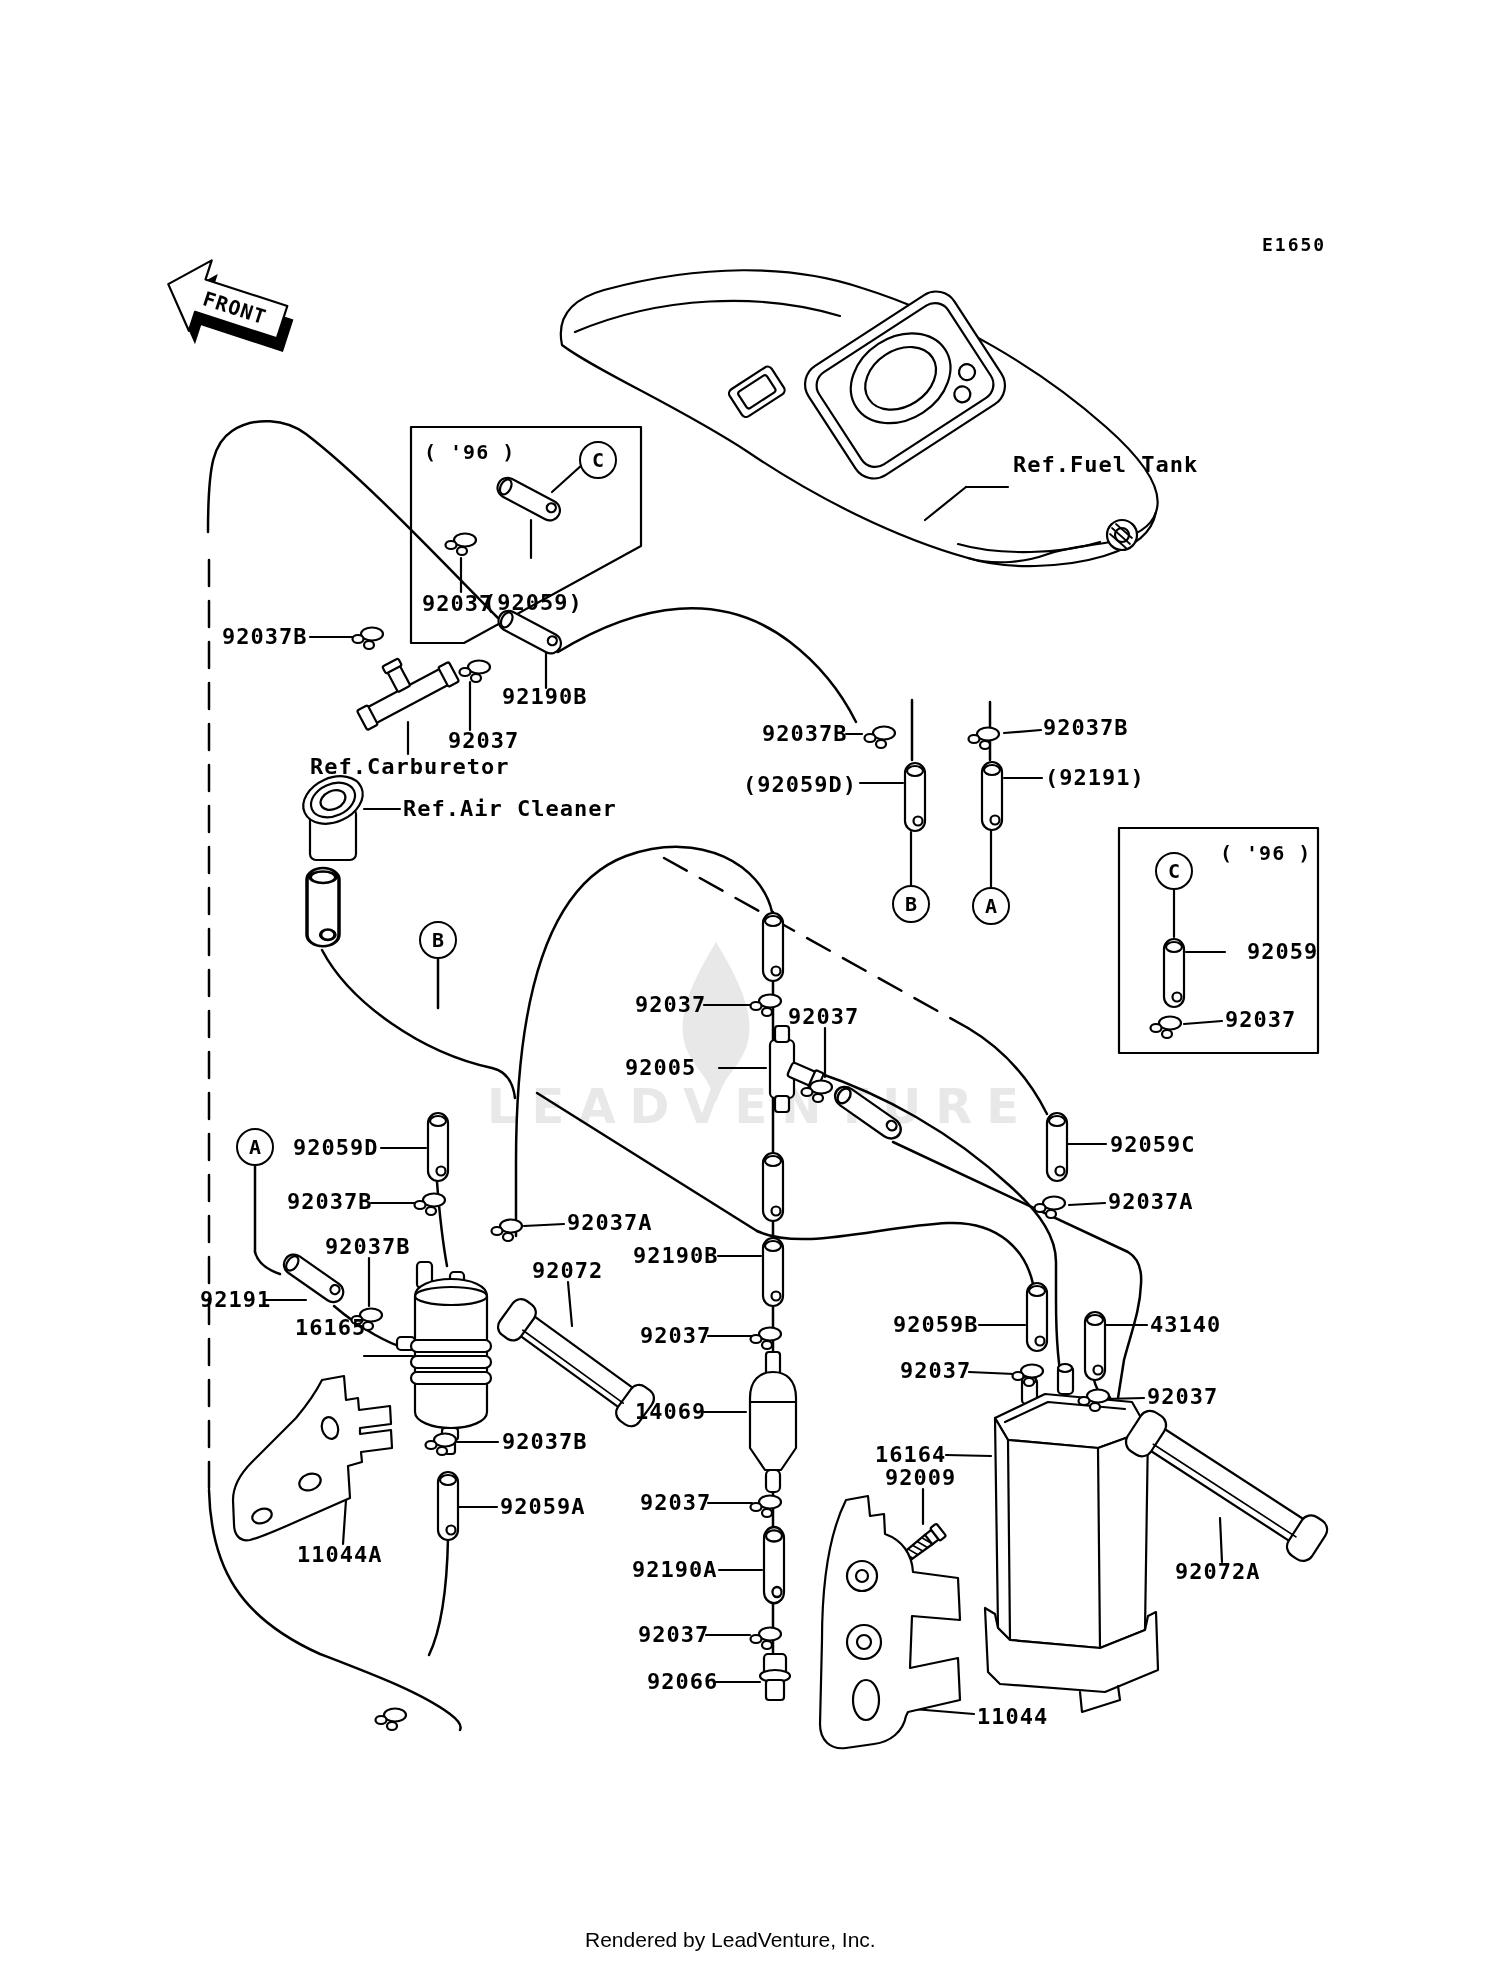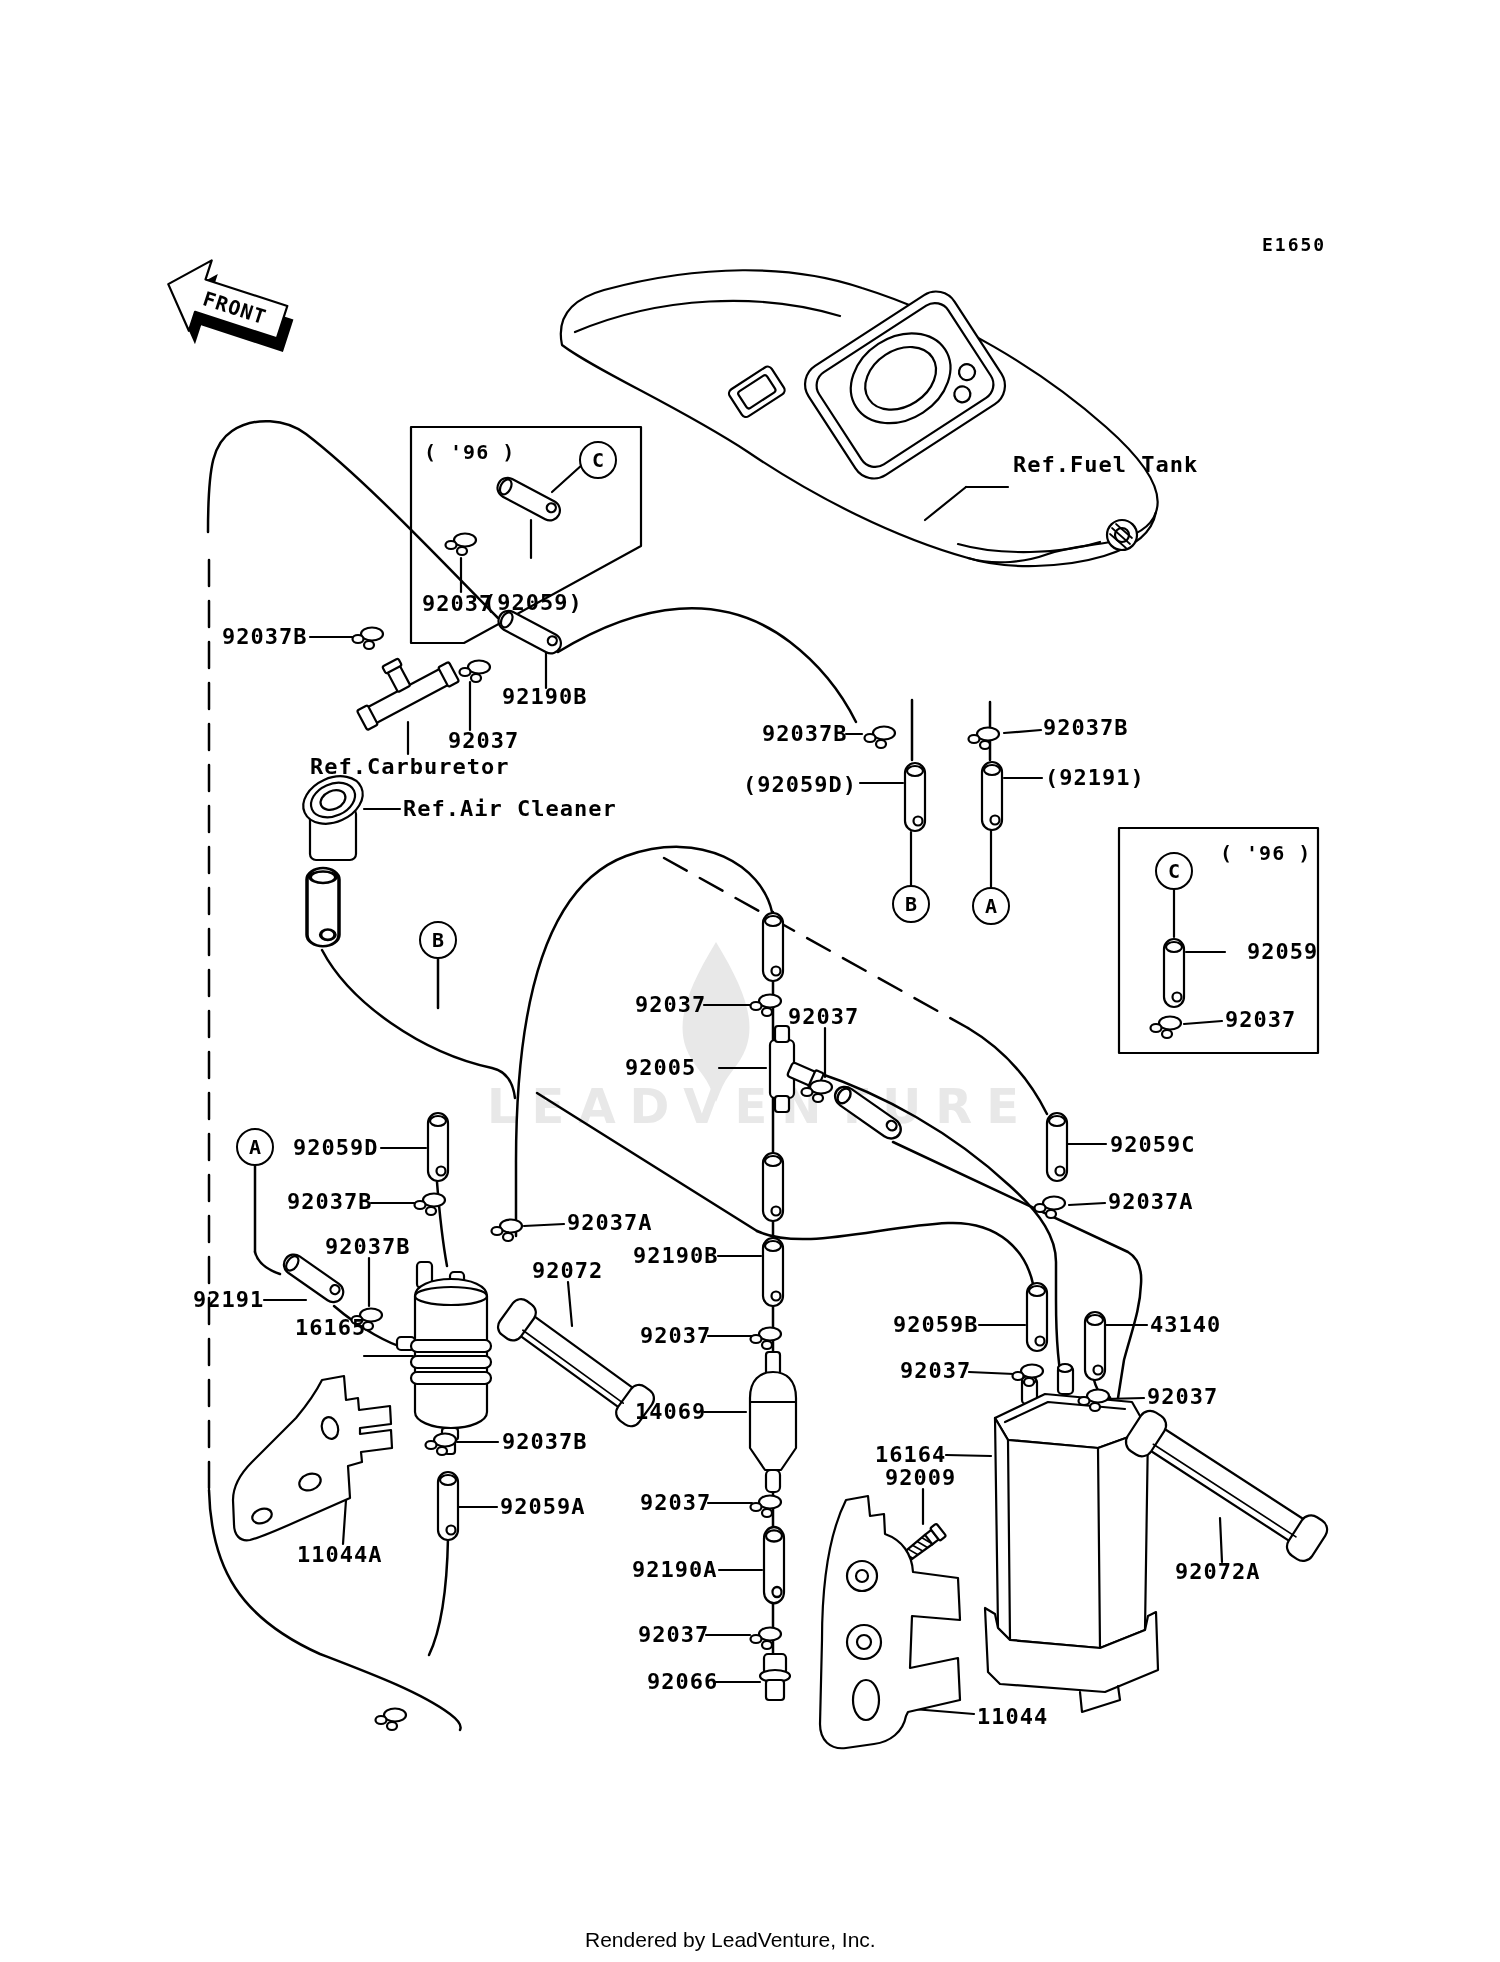--- a/index.html
+++ b/index.html
@@ -341,21 +341,21 @@
       <div class="plabel" style="left: 788px; top: 1017px;">92037</div>
       <div class="plabel" style="left: 625px; top: 1068px;">92005</div>
       <div class="plabel" style="left: 1110px; top: 1145px;">92059C</div>
       <div class="plabel" style="left: 1108px; top: 1202px;">92037A</div>
       <div class="plabel" style="left: 293px; top: 1148px;">92059D</div>
       <div class="plabel" style="left: 287px; top: 1202px;">92037B</div>
       <div class="plabel" style="left: 325px; top: 1247px;">92037B</div>
       <div class="plabel" style="left: 567px; top: 1223px;">92037A</div>
       <div class="plabel" style="left: 532px; top: 1271px;">92072</div>
       <div class="plabel" style="left: 633px; top: 1256px;">92190B</div>
-      <div class="plabel" style="left: 193px; top: 1300px;">92191</div>
+      <div class="plabel" style="left: 200px; top: 1300px;">92191</div>
       <div class="plabel" style="left: 893px; top: 1325px;">92059B</div>
       <div class="plabel" style="left: 1150px; top: 1325px;">43140</div>
       <div class="plabel" style="left: 640px; top: 1336px;">92037</div>
       <div class="plabel" style="left: 900px; top: 1371px;">92037</div>
       <div class="plabel" style="left: 295px; top: 1328px;">16165</div>
       <div class="plabel" style="left: 1147px; top: 1397px;">92037</div>
       <div class="plabel" style="left: 635px; top: 1412px;">14069</div>
       <div class="plabel" style="left: 502px; top: 1442px;">92037B</div>
       <div class="plabel" style="left: 875px; top: 1455px;">16164</div>
       <div class="plabel" style="left: 885px; top: 1478px;">92009</div>

